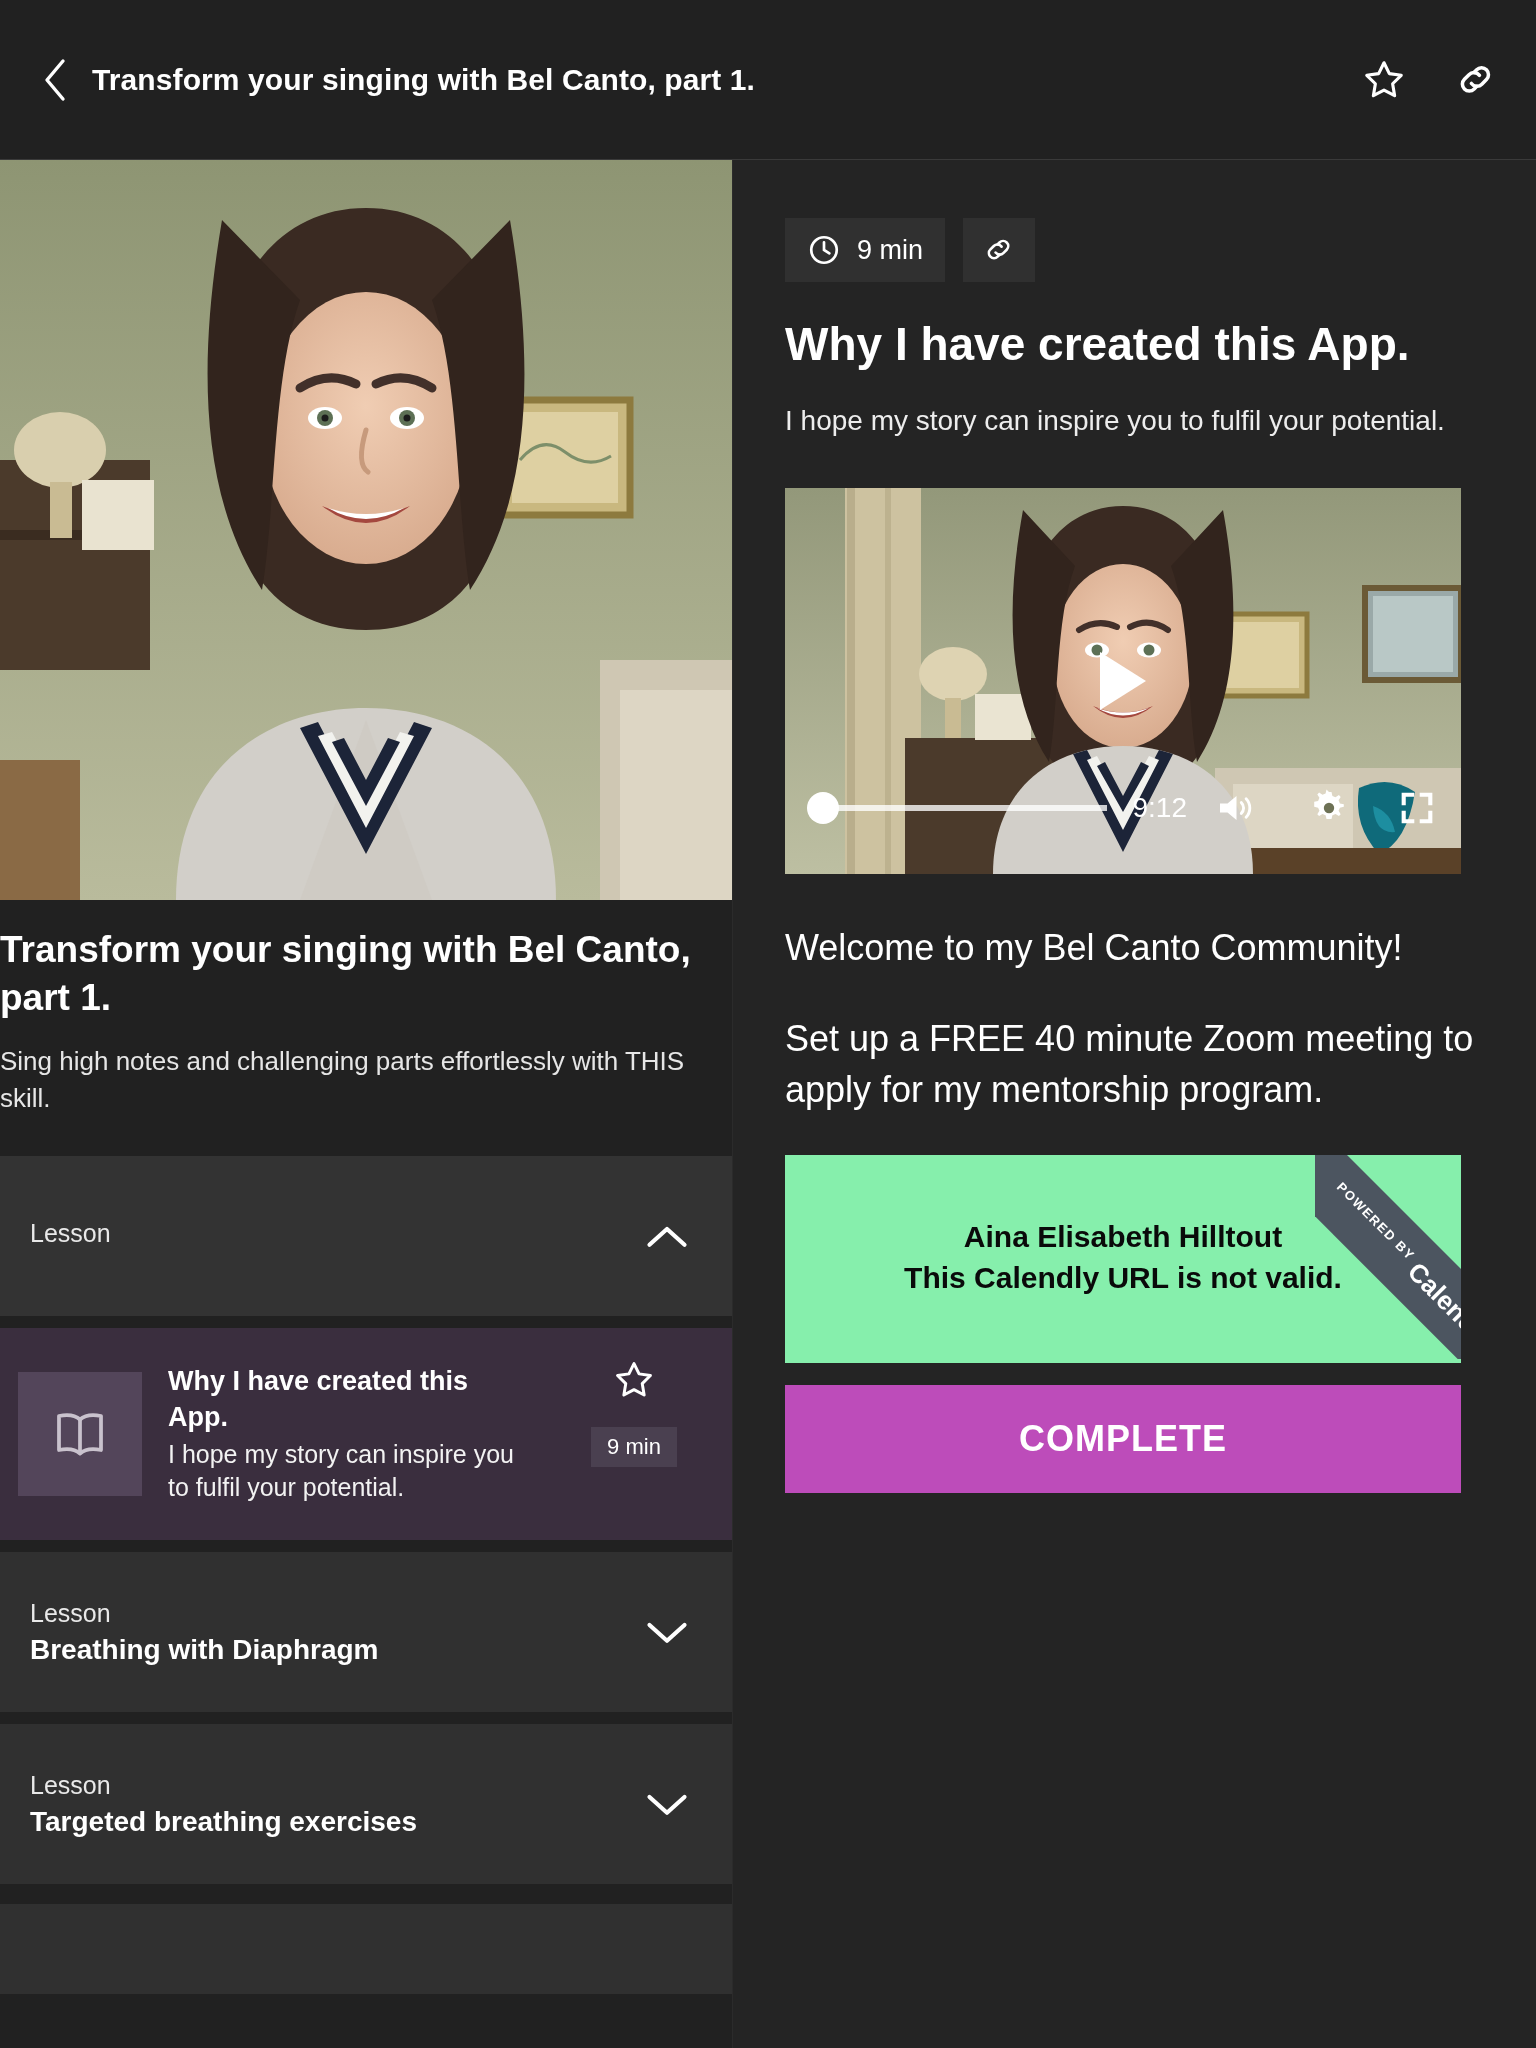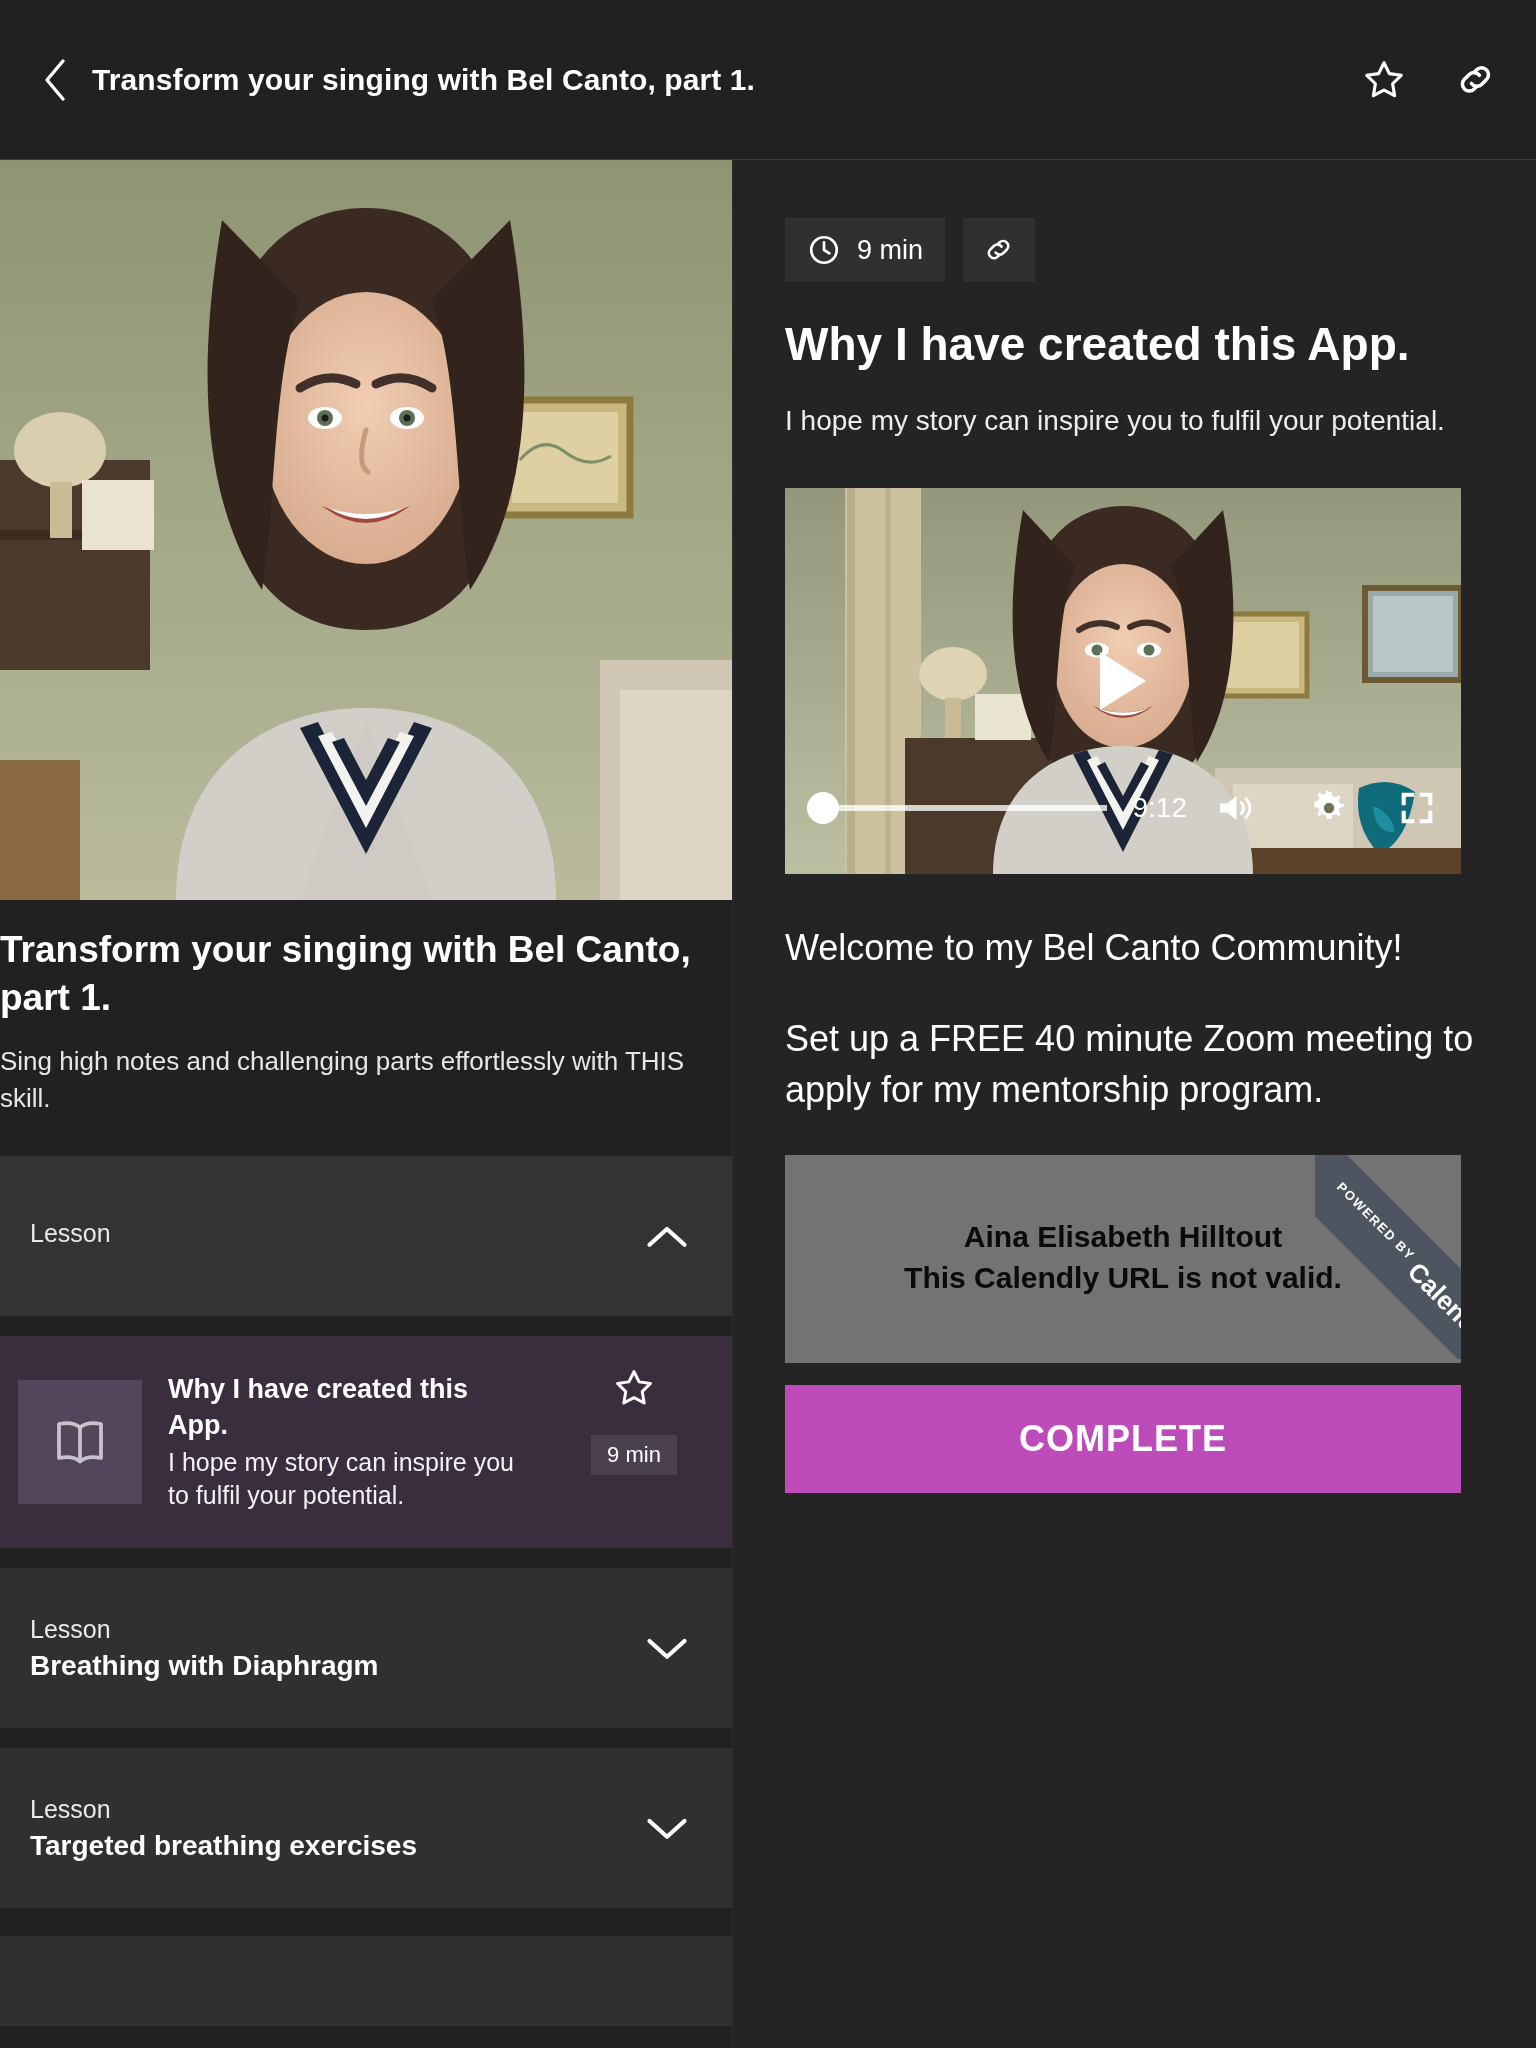--- a/index.html
+++ b/index.html
@@ -62,21 +62,21 @@
   .course-title {
     font-size:37px; font-weight:bold; line-height:1.29;
     padding:0 8px 0 0; margin-bottom:22px;
   }
   .course-sub {
     font-size:26px; line-height:1.4; color:#e6e6e6;
     margin-bottom:40px;
   }
 
   
-  .lesson-list { display:flex; flex-direction:column; gap:20px; }
+  .lesson-list { display:flex; flex-direction:column; gap:12px; }
   .lesson-card {
     background:#303030; min-height:160px;
     display:flex; align-items:center;
     padding:0 42px 0 30px; position:relative;
   }
   .lesson-card.open { background:#333333; }
   .lesson-meta { flex:1 1 auto; }
   .lesson-kicker { font-size:25px; color:#e9e9e9; font-weight:normal; margin-bottom:6px; }
   .lesson-name { font-size:28px; font-weight:bold; }
   .chev { width:46px; height:46px; flex:0 0 auto; display:flex; align-items:center; justify-content:center; }
@@ -136,21 +136,21 @@
   .time-lbl { font-size:28px; color:#ffffff; white-space:nowrap; }
   .pc-icon { width:44px; height:44px; display:flex; align-items:center; justify-content:center; }
 
   .bigtext {
     font-size:36px; line-height:1.42; font-weight:normal; color:#ffffff;
   }
   .bigtext p { margin-bottom:40px; }
 
   
   .calendly {
-    width:676px; height:208px; background:#737373;
+    width:676px; height:208px; background:#86efac;
     position:relative; overflow:hidden; margin-top:10px;
   }
   .cal-inner {
     position:absolute; left:0; right:0; top:62px;
     text-align:center; color:#0a0a0a; font-weight:bold;
     font-size:30px; line-height:1.35;
   }
   .cal-ribbon {
     position:absolute; right:-64px; top:-6px;
     width:210px; height:210px; overflow:hidden; pointer-events:none;

